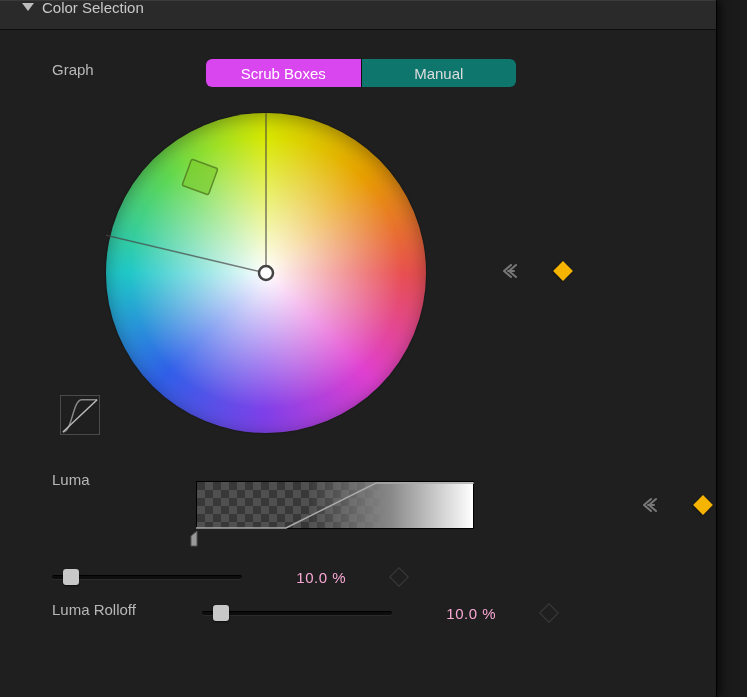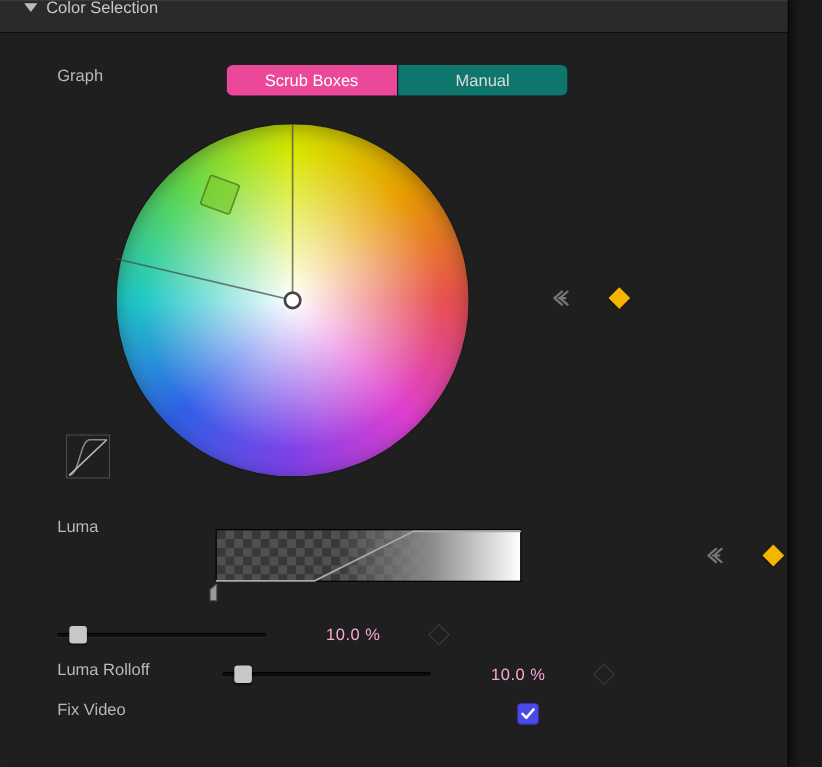--- a/index.html
+++ b/index.html
@@ -59,21 +59,21 @@
   }
   .seg {
     flex: 1;
     display: flex;
     align-items: center;
     justify-content: center;
     font-size: 15px;
     color: #ddd;
     background: #0f766e;
   }
-  .seg.active { background: #ec4899; color: #fff; font-weight: 500; }
+  .seg.active { background: #d946ef; color: #fff; font-weight: 500; }
   .seg + .seg { border-left: 1px solid #111; }
   .chroma-area { margin-left: 4px; width: 520px; height: 340px; position: relative; }
   .chroma-wheel {
     position: absolute;
     left: 50px;
     top: 0;
     width: 320px;
     height: 320px;
     border-radius: 50%;
     background:
@@ -261,30 +261,16 @@
           <div class="slider-track"></div>
           <div class="slider-thumb" style="left:10%;"></div>
         </div>
         <div class="value">10.0  %</div>
         <div style="width:64px; display:flex; justify-content:flex-end; padding-right:10px;">
           <div class="diamond dim"></div>
         </div>
       </div>
     </div>
 
-    <div class="row">
-      <div class="label">Fix Video</div>
-      <div class="ctrl">
-        <div style="width:190px;"></div>
-        <div style="width:110px; display:flex; justify-content:flex-end; padding-right:12px;">
-          <div class="checkbox">
-            <svg viewBox="0 0 14 14">
-                <path d="M2 7 L5.5 10.5 L12 3" fill="none" stroke="#fff" stroke-width="2.4" stroke-linecap="round" stroke-linejoin="round"></path>
-              </svg>
-          </div>
-        </div>
-        <div style="width:64px;"></div>
-      </div>
-    </div>
 
   </div>
 
 </div>
 
 </body></html>

